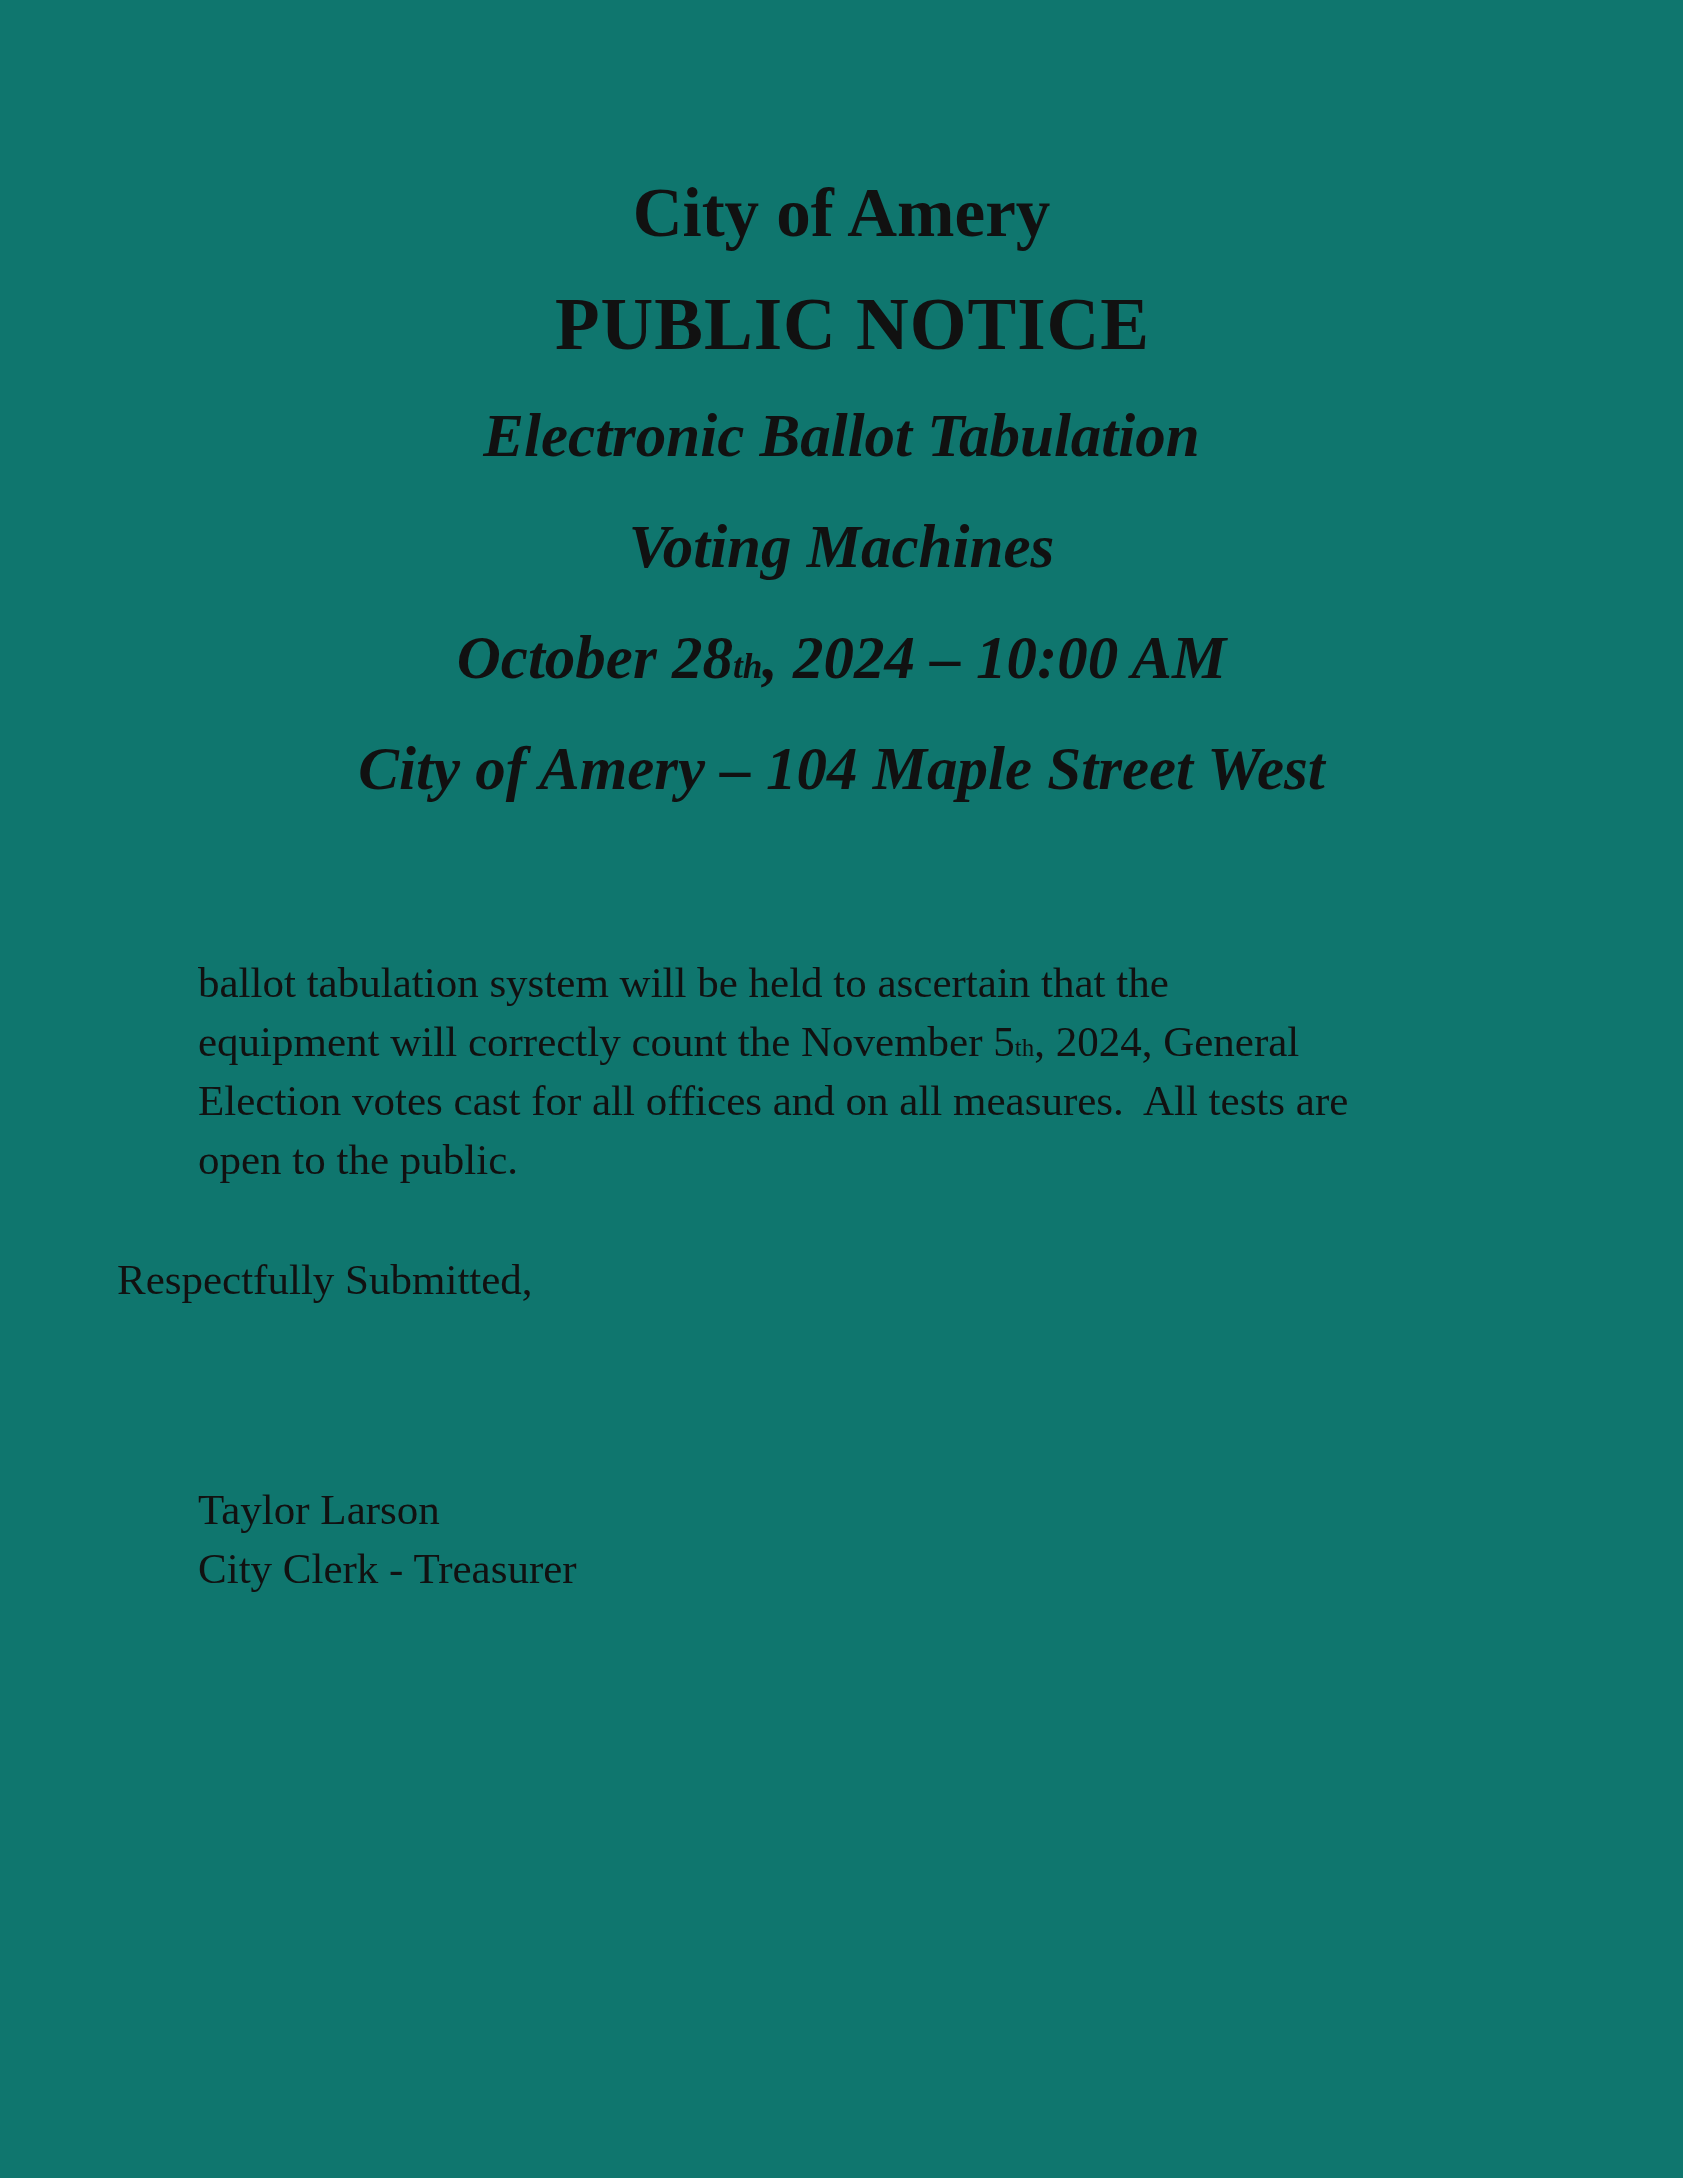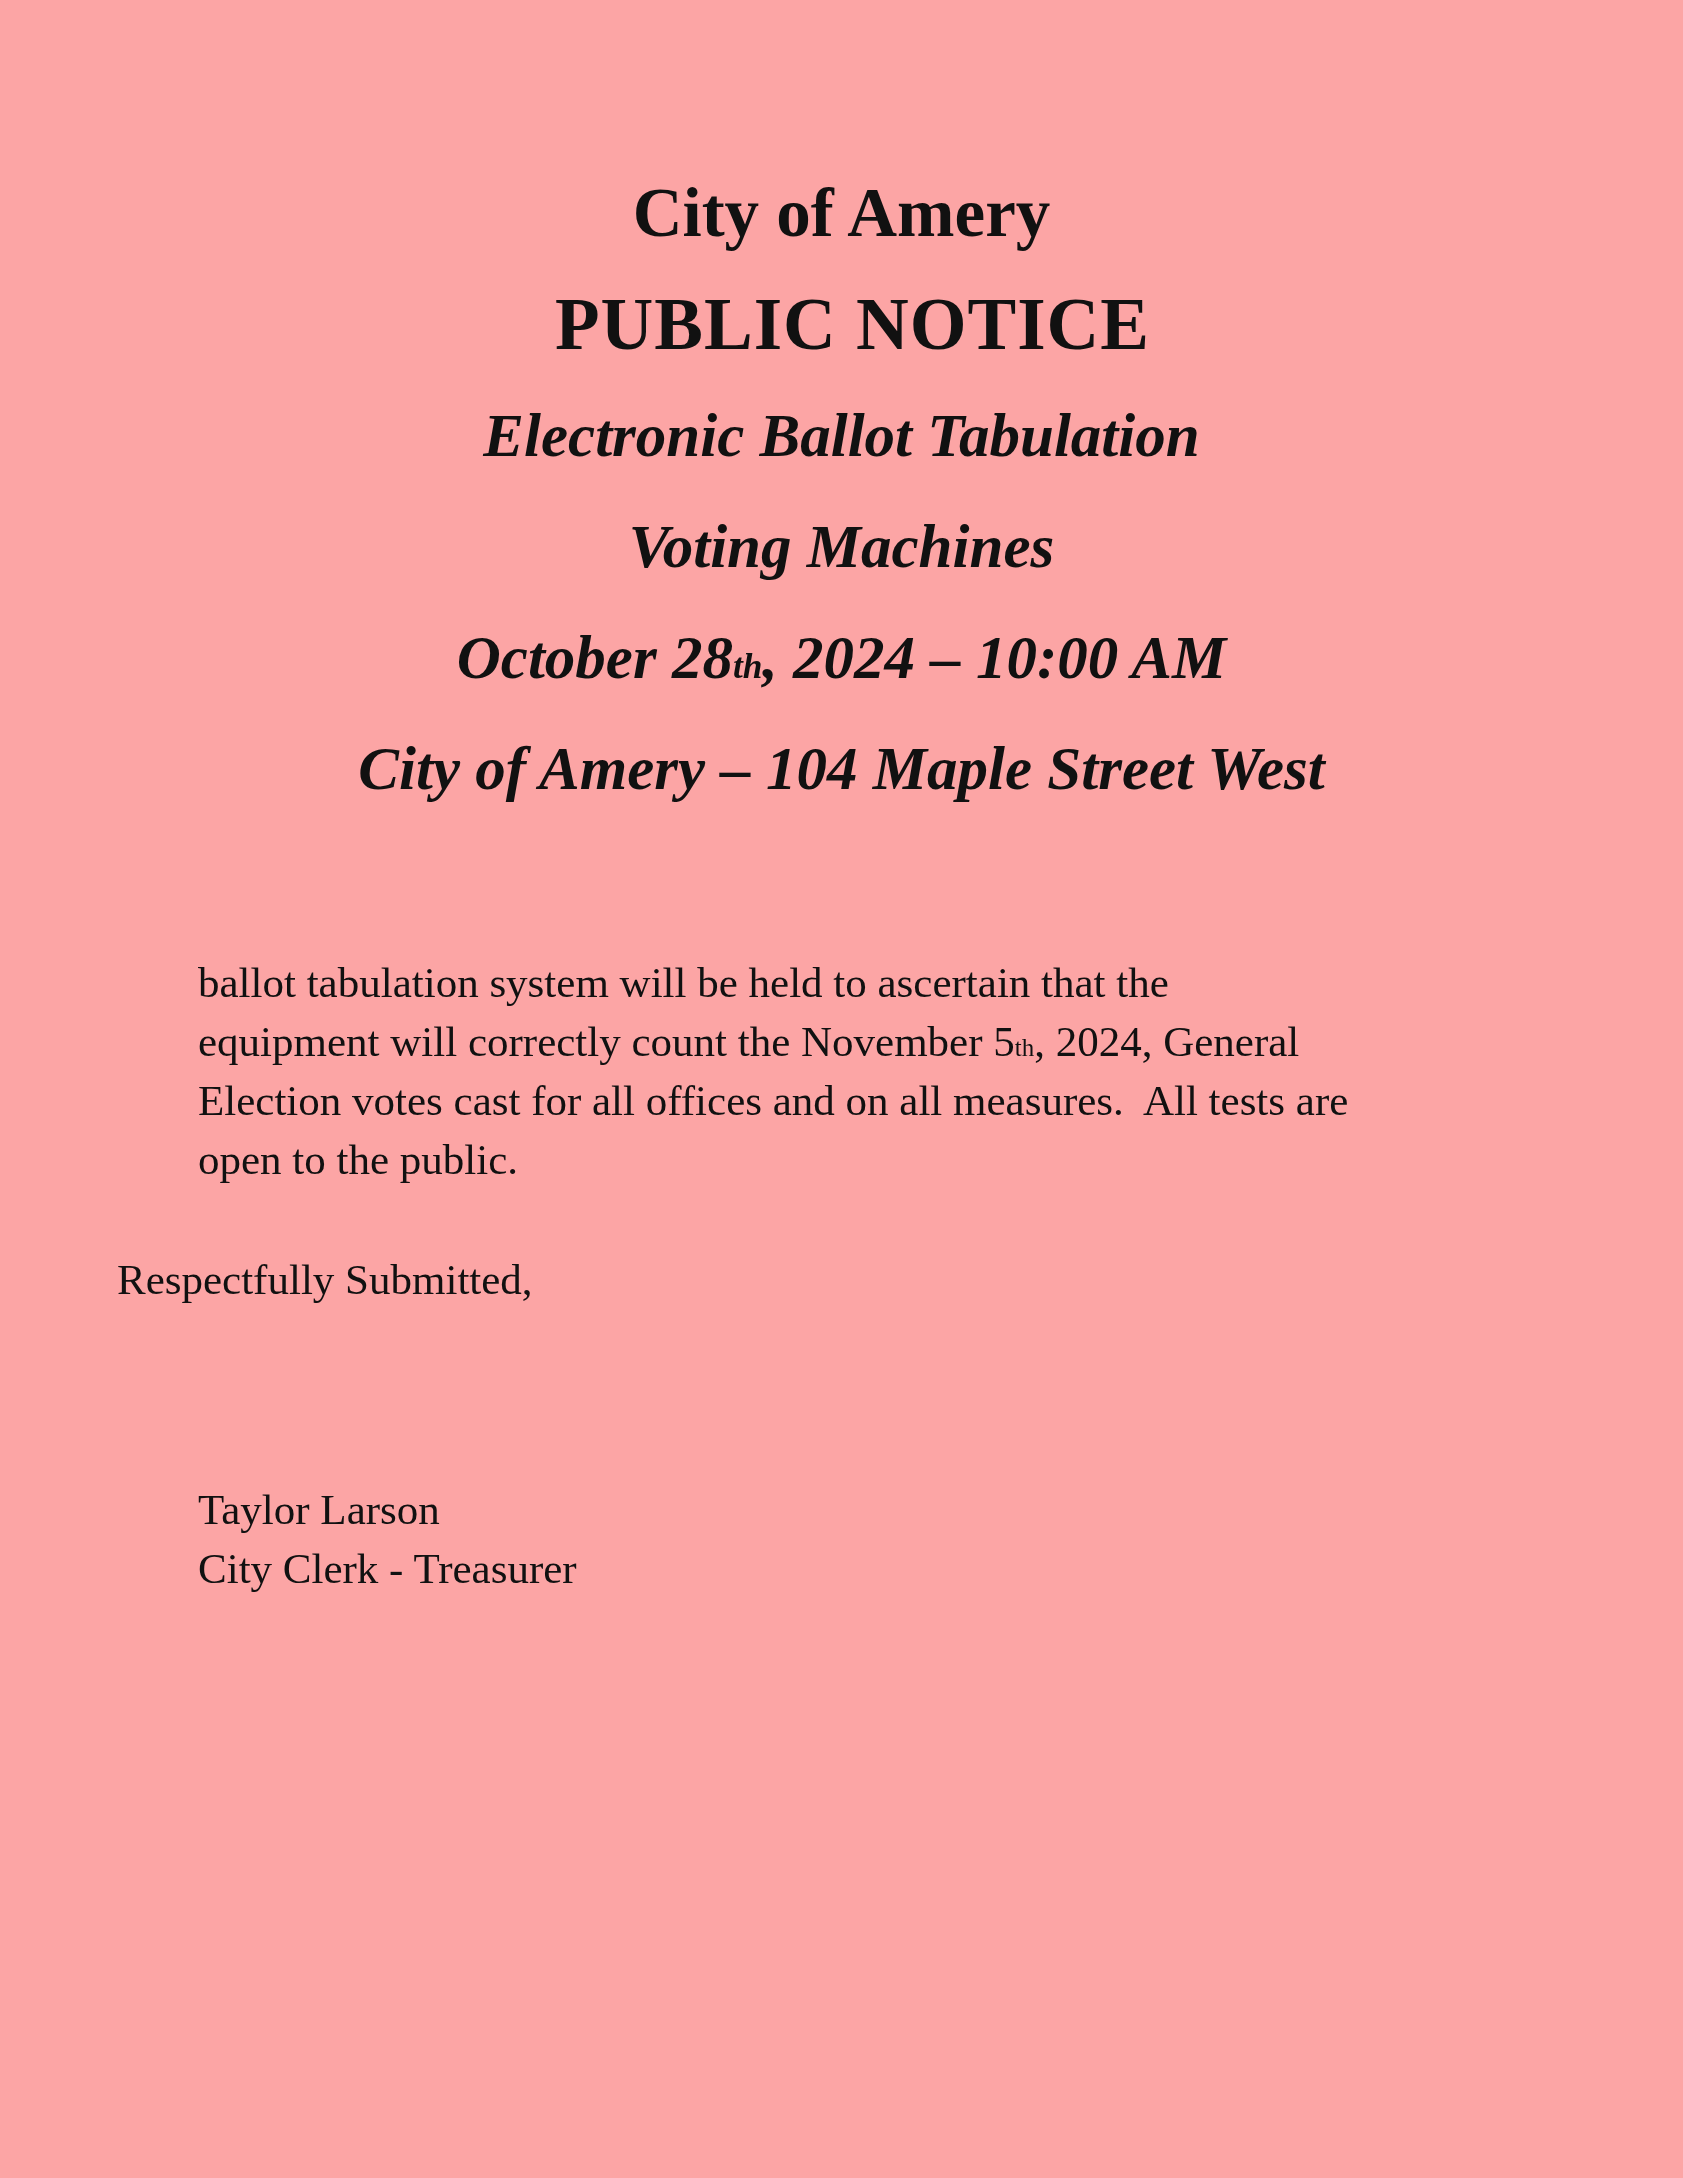--- a/index.html
+++ b/index.html
@@ -4,21 +4,21 @@
 <style>
   html, body {
     margin: 0;
     padding: 0;
     background: #ffffff;
   }
   .page {
     position: relative;
     width: 1683px;
     height: 2178px;
-    background: #fca5a5;
+    background: #0f766e;
     color: #111111;
     font-family: "Liberation Serif", "DejaVu Serif", serif;
     overflow: hidden;
   }
   .heading-block {
     padding-top: 158px;
     text-align: center;
   }
   .heading-line {
     line-height: 111px;

